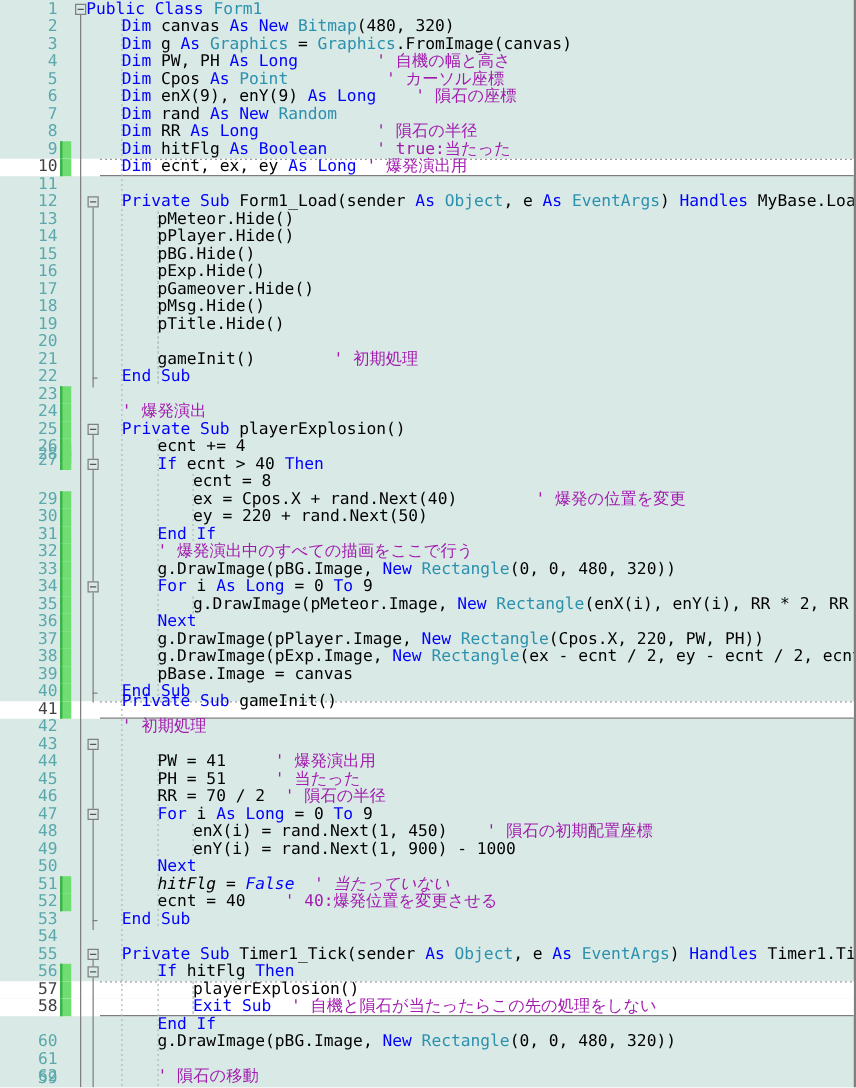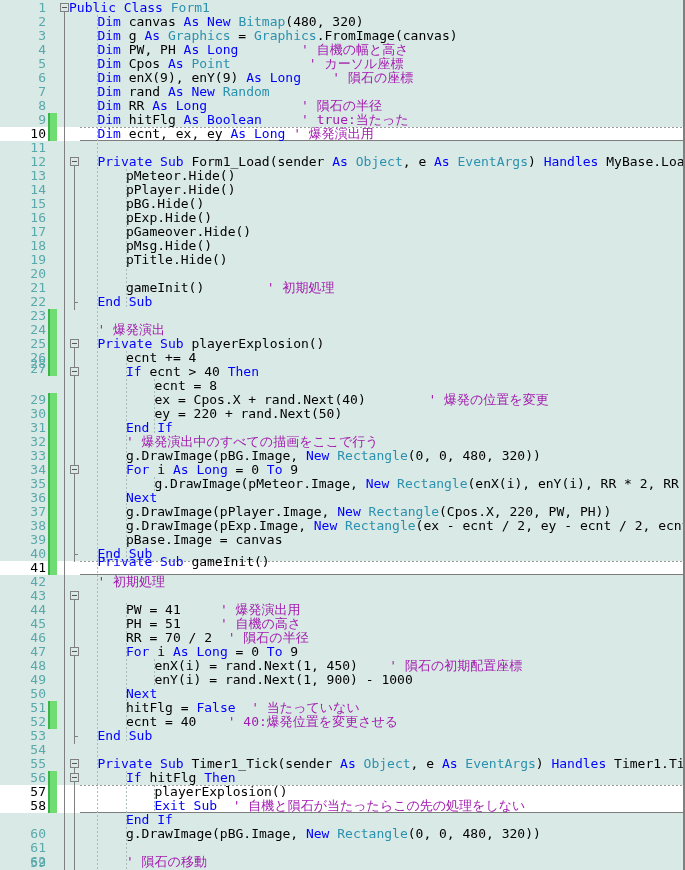--- a/index.html
+++ b/index.html
@@ -16,21 +16,21 @@
 
   
   .rows{position:absolute;left:0;top:0;width:685px;}
   .row{
     position:relative;
     height:14px;
     width:685px;
     box-sizing:border-box;
   }
   .row.hl{background:#ffffff;}
-  .row.hl .ln{color:#000000;}
+  .row.hl .ln{color:#404040;}
 
   
   .row.rule-top::before{
     content:"";position:absolute;left:80px;right:0;top:0;height:1px;
     background:repeating-linear-gradient(to right,#9a9a9a 0 2px,transparent 2px 4px);
   }
   .row.rule-bot::after{
     content:"";position:absolute;left:80px;right:0;bottom:0;height:1px;background:#7d7d7d;
   }
 
@@ -369,27 +369,27 @@
       <div class="code" style="top: 477px; left: 85.44px;"><span class="p">g.DrawImage(pMeteor.Image, </span><span class="k">New </span><span class="t">Rectangle</span><span class="p">(enX(i), enY(i), RR * 2, RR * 2))</span></div>
       <div class="code" style="top: 491px; left: 56.96px;"><span class="k">Next</span></div>
       <div class="code" style="top: 505px; left: 56.96px;"><span class="p">g.DrawImage(pPlayer.Image, </span><span class="k">New </span><span class="t">Rectangle</span><span class="p">(Cpos.X, 220, PW, PH))</span></div>
       <div class="code" style="top: 519px; left: 56.96px;"><span class="p">g.DrawImage(pExp.Image, </span><span class="k">New </span><span class="t">Rectangle</span><span class="p">(ex - ecnt / 2, ey - ecnt / 2, ecnt, ecnt))</span></div>
       <div class="code" style="top: 533px; left: 56.96px;"><span class="p">pBase.Image = canvas</span></div>
       <div class="code" style="top: 547px; left: 28.48px;"><span class="k">End Sub</span></div>
       <div class="code" style="top: 561px; left: 28.48px;"></div>
       <div class="code" style="top: 575px; left: 28.48px;"><span class="c">' 初期処理</span></div>
       <div class="code" style="top: 555px; left: 28.48px;"><span class="k">Private Sub </span><span class="p">gameInit()</span></div>
       <div class="code" style="top: 603px; left: 56.96px;"><span class="p">PW = 41</span><span class="p">     </span><span class="c">' 爆発演出用</span></div>
-      <div class="code" style="top: 617px; left: 56.96px;"><span class="p">PH = 51</span><span class="p">     </span><span class="c">' 自機の高さ</span></div>
+      <div class="code" style="top: 617px; left: 56.96px;"><span class="p">PH = 51</span><span class="p">     </span><span class="c">' 当たった</span></div>
       <div class="code" style="top: 631px; left: 56.96px;"><span class="p">RR = 70 / 2</span><span class="p">  </span><span class="c">' 隕石の半径</span></div>
       <div class="code" style="top: 645px; left: 56.96px;"><span class="k">For </span><span class="p">i </span><span class="k">As Long </span><span class="p">= 0 </span><span class="k">To </span><span class="p">9</span></div>
       <div class="code" style="top: 659px; left: 85.44px;"><span class="p">enX(i) = rand.Next(1, 450)</span><span class="p">    </span><span class="c">' 隕石の初期配置座標</span></div>
       <div class="code" style="top: 673px; left: 85.44px;"><span class="p">enY(i) = rand.Next(1, 900) - 1000</span></div>
       <div class="code" style="top: 687px; left: 56.96px;"><span class="k">Next</span></div>
-      <div class="code" style="top: 701px; left: 56.96px;"><span class="p">hitFlg = </span><span class="k">False</span><span class="p">  </span><span class="c">' 当たっていない</span></div>
+      <div class="code" style="top: 701px; left: 56.96px; font-style: italic;"><span class="p">hitFlg = </span><span class="k">False</span><span class="p">  </span><span class="c">' 当たっていない</span></div>
       <div class="code" style="top: 715px; left: 56.96px;"><span class="p">ecnt = 40</span><span class="p">    </span><span class="c">' 40:爆発位置を変更させる</span></div>
       <div class="code" style="top: 729px; left: 28.48px;"><span class="k">End Sub</span></div>
       <div class="code" style="top: 743px; left: 28.48px;"></div>
       <div class="code" style="top: 757px; left: 28.48px;"><span class="k">Private Sub </span><span class="p">Timer1_Tick(sender </span><span class="k">As </span><span class="t">Object</span><span class="p">, e </span><span class="k">As </span><span class="t">EventArgs</span><span class="p">) </span><span class="k">Handles </span><span class="p">Timer1.Tick</span></div>
       <div class="code" style="top: 771px; left: 56.96px;"><span class="k">If </span><span class="p">hitFlg </span><span class="k">Then</span></div>
       <div class="code" style="top: 785px; left: 85.44px;"><span class="p">playerExplosion()</span></div>
       <div class="code" style="top: 799px; left: 85.44px;"><span class="k">Exit Sub</span><span class="p">  </span><span class="c">' 自機と隕石が当たったらこの先の処理をしない</span></div>
       <div class="code" style="top: 813px; left: 56.96px;"><span class="k">End If</span></div>
       <div class="code" style="top: 827px; left: 56.96px;"><span class="p">g.DrawImage(pBG.Image, </span><span class="k">New </span><span class="t">Rectangle</span><span class="p">(0, 0, 480, 320))</span></div>
       <div class="code" style="top: 841px; left: 56.96px;"></div>

